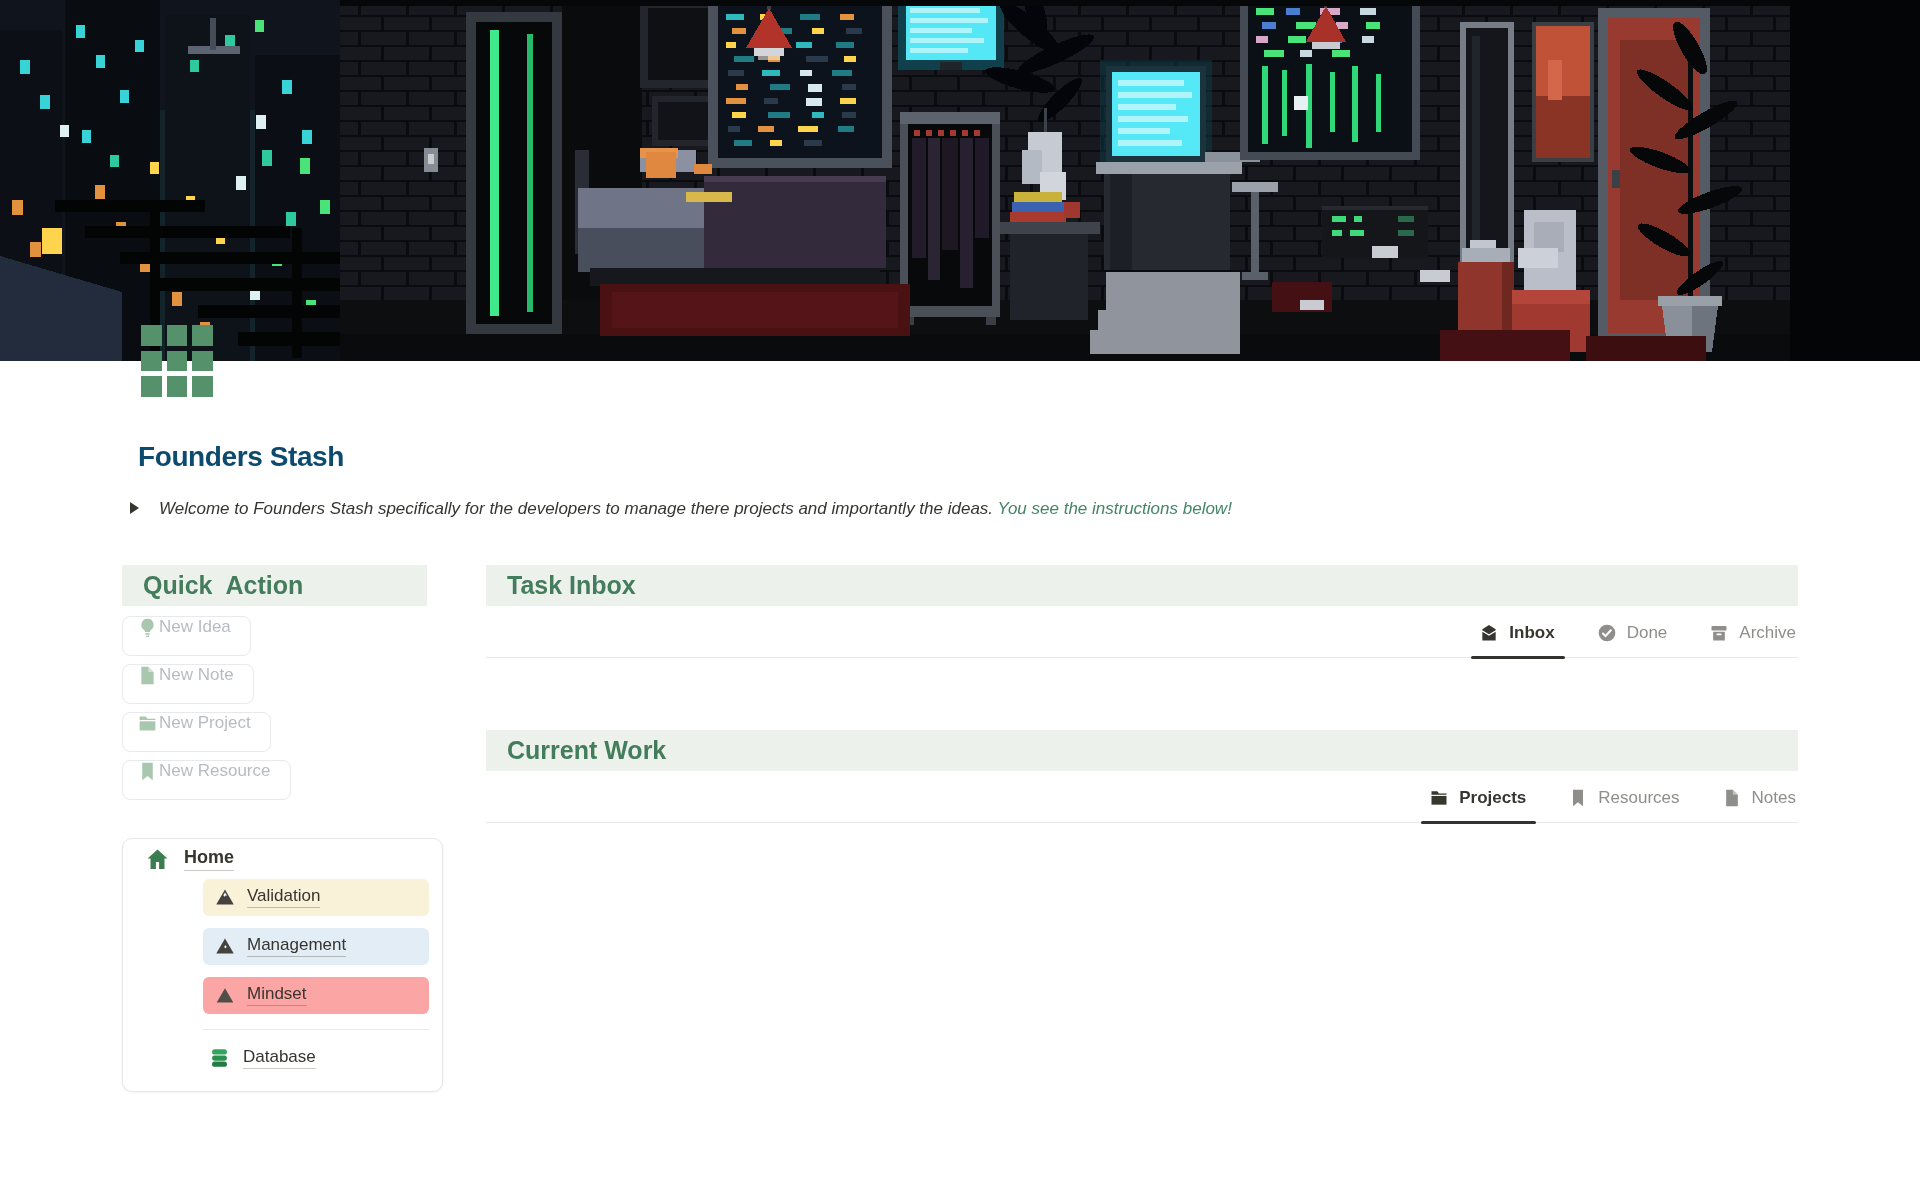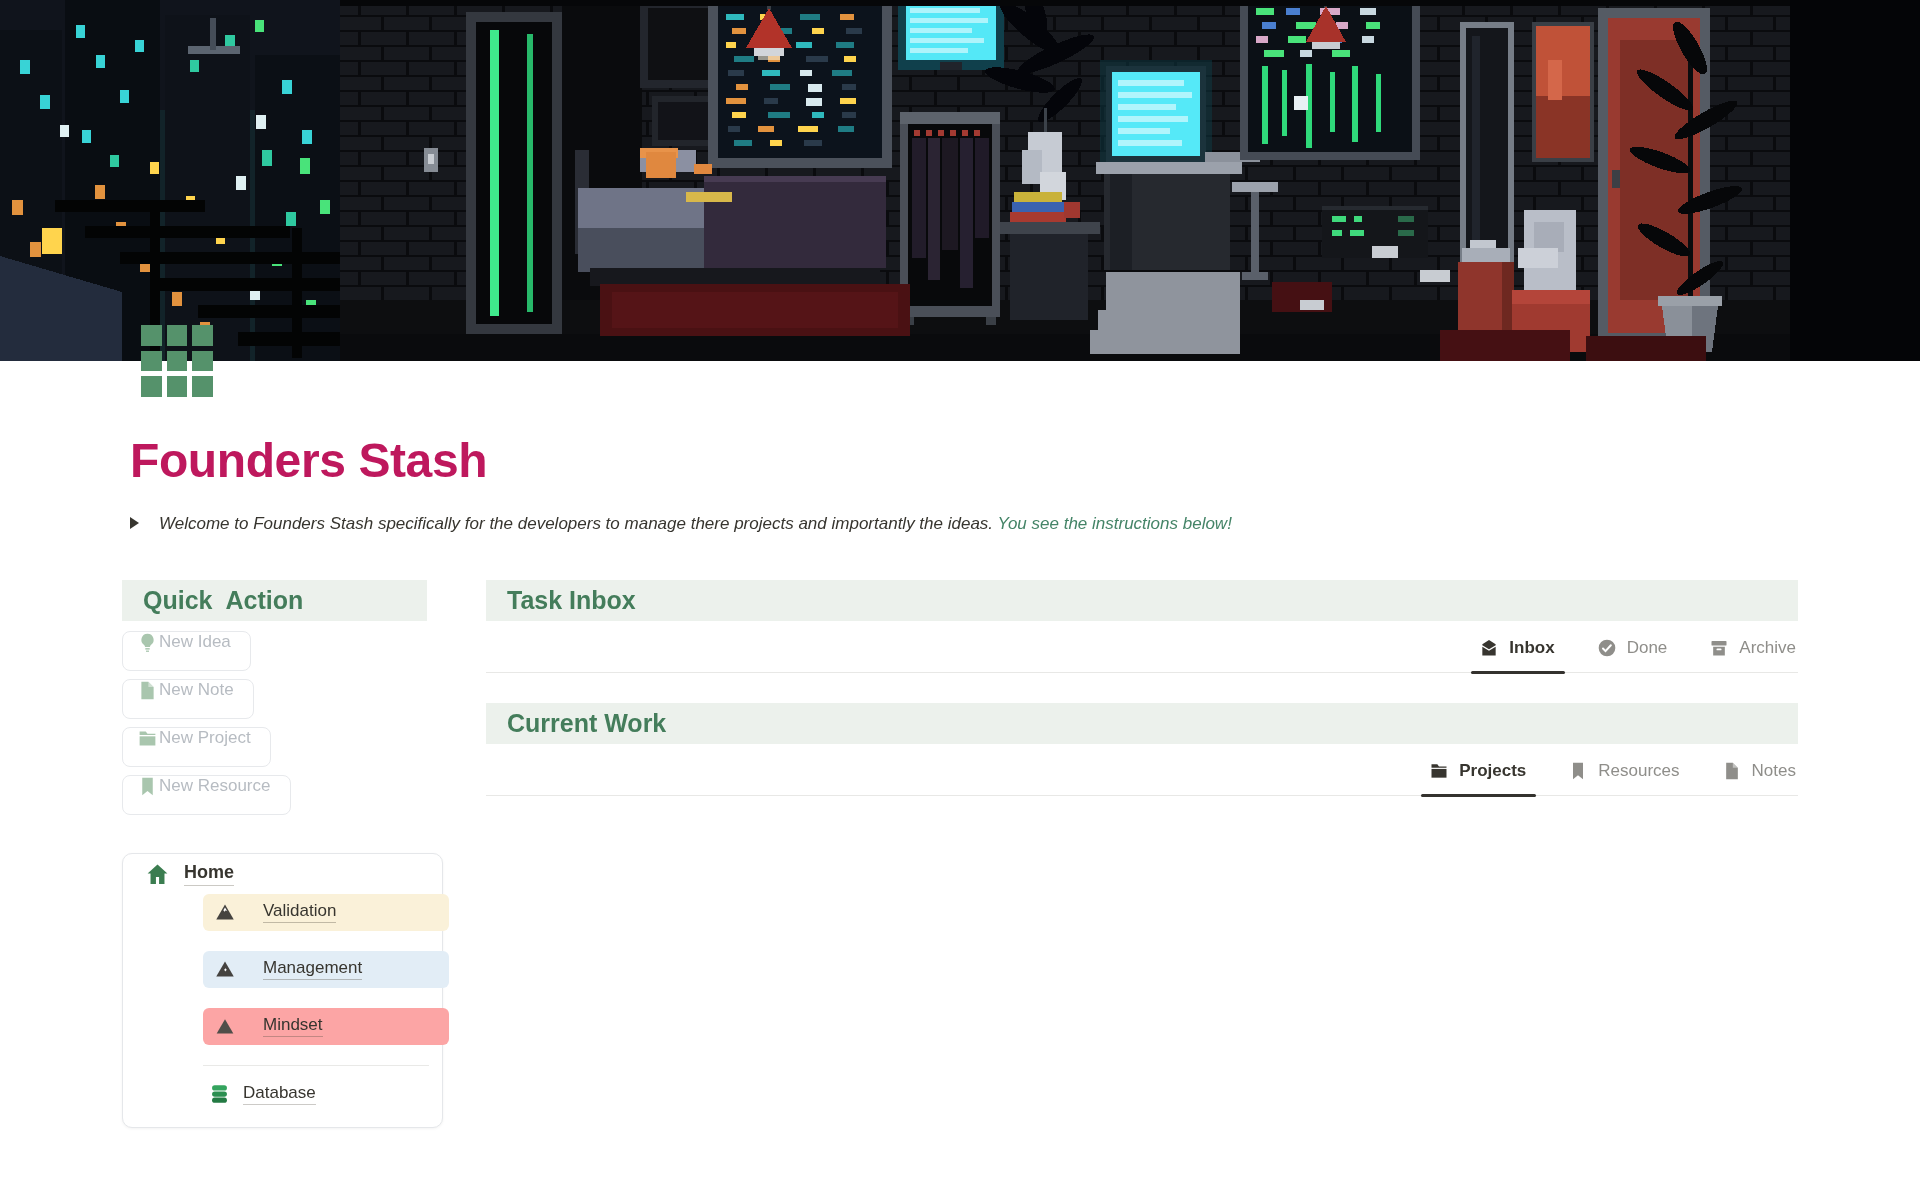--- a/index.html
+++ b/index.html
@@ -11,21 +11,21 @@
   .cover { height:361px; width:100%; overflow:hidden; background:#0a0b0e; }
   .cover svg { display:block; width:100%; height:100%; }
 
   
   .content { position:relative; padding:64px 122px 80px 122px; }
 
   .page-icon { position:absolute; top:-36px; left:141px; width:72px; height:72px;
     display:grid; grid-template-columns:repeat(3,1fr); grid-template-rows:repeat(3,1fr); gap:5px; cursor:pointer; }
   .page-icon span { background:#55926b; display:block; }
 
-  h1.title { margin:8px; font-size:48px; line-height:1.15; font-weight:700; color:#be185d; letter-spacing:-0.4px; }
+  h1.title { margin:16px; font-size:28px; line-height:1.15; font-weight:700; color:#0c4a6e; letter-spacing:-0.4px; }
 
   .callout { display:flex; align-items:flex-start; gap:20px; margin-top:24px; padding-left:8px;
     font-size:17px; font-style:italic; line-height:1.4; }
   .toggle-arrow { width:0; height:0; border-left:9px solid #37352f; border-top:6px solid transparent;
     border-bottom:6px solid transparent; margin-top:5px; cursor:pointer; flex:none; }
   .callout .link { color:#448467; cursor:pointer; }
 
   .columns { display:flex; align-items:flex-start; margin-top:44px; }
   .col-left { width:321px; flex:none; }
   .col-right { flex:1; margin-left:43px; }
@@ -41,42 +41,42 @@
     color:#b7bcc2; font-size:17px; margin-bottom:8px; cursor:pointer; }
   .qa-btn svg { width:21px; height:21px; fill:#a9c6ae; flex:none; }
 
   
   .nav-card { margin-top:38px; width:321px; border:1px solid #e5e7ea; border-radius:10px; background:#fff;
     box-shadow:0 1px 3px rgba(0,0,0,0.05); padding:8px 14px 22px 22px; }
   .home-row { display:flex; align-items:center; gap:14px; cursor:pointer; width:fit-content; }
   .home-row svg { width:25px; height:25px; fill:#3b7d50; flex:none; }
   .home-label { font-size:18px; font-weight:600; color:#37352f; border-bottom:1.5px solid #cbc9c4; padding-bottom:2px; }
   .nav-items { margin:7px 0 0 58px; }
-  .nav-item { display:flex; align-items:center; gap:28px; height:37px; border-radius:6px;
-    padding:0 12px; margin-bottom:20px; width:246px; cursor:pointer; }
+  .nav-item { display:flex; align-items:center; gap:12px; height:37px; border-radius:6px;
+    padding:0 12px; margin-bottom:12px; width:226px; cursor:pointer; }
   .nav-item svg { width:20px; height:20px; flex:none; }
   .nav-item .lbl { font-size:17px; color:#37352f; border-bottom:1.5px solid rgba(85,80,70,0.35); padding-bottom:1px; }
   .bg-validation { background:#faf1d9; }
   .bg-management { background:#e2edf6; }
   .bg-mindset    { background:#fca5a5; }
   .card-divider { height:1px; background:#e9e9e7; margin:15px 0 17px 58px; width:226px; }
   .db-row { display:flex; align-items:center; gap:13px; margin-left:64px; cursor:pointer; width:fit-content;text-align:right; }
   .db-row svg { width:21px; height:22px; flex:none; }
   .db-label { font-size:17px; color:#37352f; border-bottom:1.5px solid rgba(85,80,70,0.3); padding-bottom:1px; }
 
   
   .tabs { display:flex; gap:38px; margin-top:11px; border-bottom:1px solid #e8e8e6; padding-left:2px;justify-content:flex-end; }
   .tab { display:flex; align-items:center; gap:10px; font-size:17px; color:#8f8e8a;
     padding:6px 2px 14px 2px; position:relative; cursor:pointer; }
   .tab svg { width:20px; height:20px; fill:#8f8e8a; flex:none; }
   .tab.active { color:#37352f; font-weight:600; }
   .tab.active svg { fill:#37352f; }
   .tab.active::after { content:""; position:absolute; left:-6px; right:-8px; bottom:-2px; height:3px;
     background:#34322e; border-radius:2px; }
-  .second-section { margin-top:30px; }
+  .second-section { margin-top:72px; }
 </style>
 </head>
 <body>
 
 <div class="page">
 
   <div class="cover">
     <svg viewBox="0 0 1920 361" preserveAspectRatio="none" shape-rendering="crispEdges">
       <rect width="1920" height="361" fill="#0a0b0e"></rect>
 

